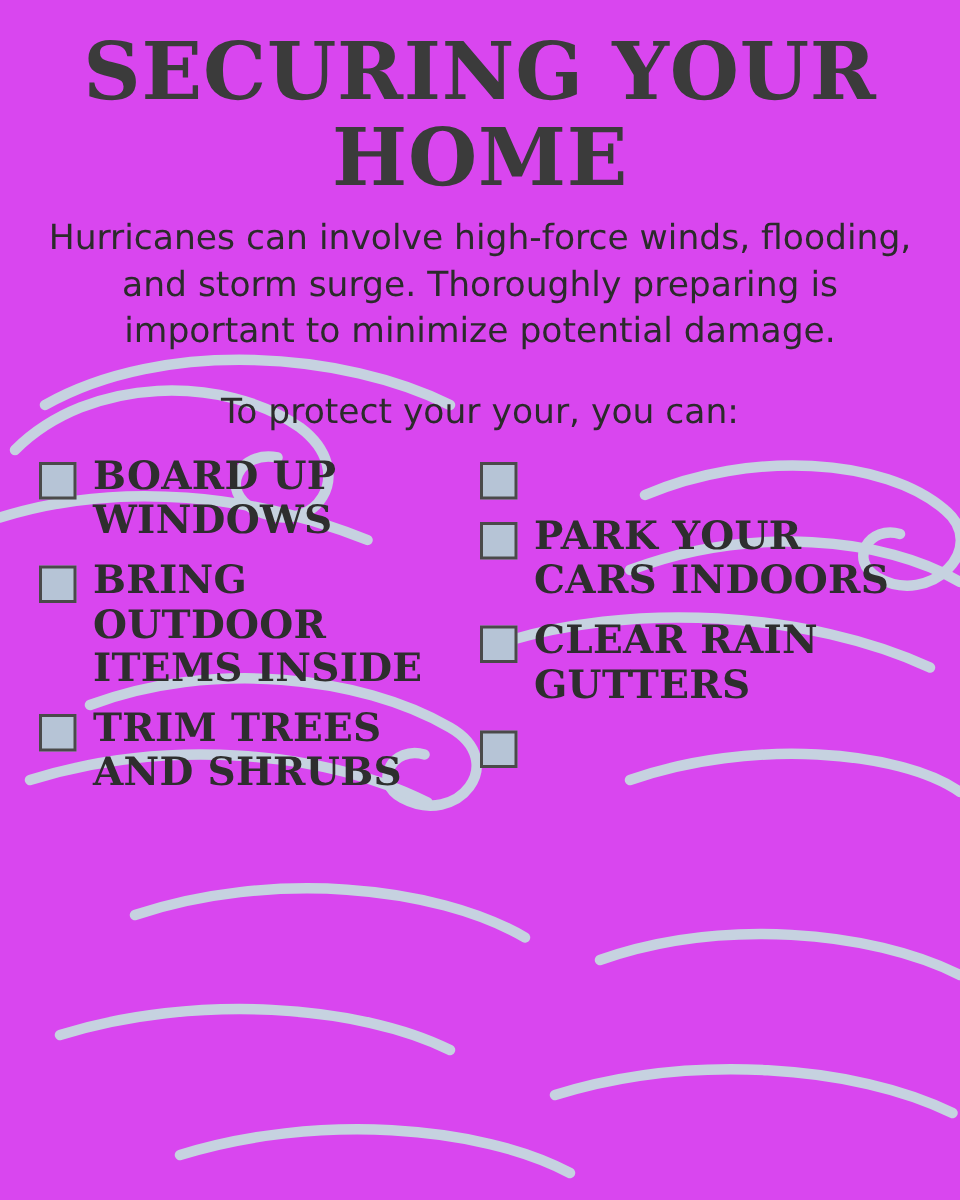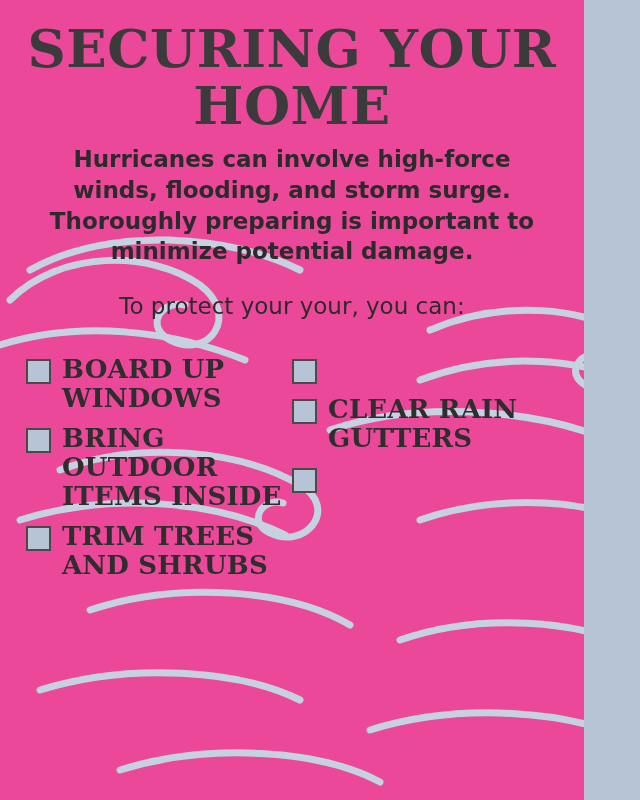--- a/index.html
+++ b/index.html
@@ -8,23 +8,23 @@
   }
   body {
     width: 640px;
     height: 800px;
     background: #b6c4d6;
     font-family: "Liberation Sans", sans-serif;
     overflow: hidden;
   }
   .poster {
     position: relative;
-    width: 584px;
+    width: 640px;
     height: 800px;
-    background: #ec4899;
+    background: #d946ef;
     overflow: hidden;
   }
   
   .wind {
     position: absolute;
     left: 0;
     top: 0;
     width: 640px;
     height: 800px;
     pointer-events: none;
@@ -46,39 +46,38 @@
     margin: 2px 0 10px 0;
     text-transform: uppercase;
   }
   .intro {
     font-family: "DejaVu Sans", sans-serif;
     color: #2b2b2b;
     font-size: 23px;
     line-height: 1.33;
     text-align: center;
     margin: 8px 16px 0 16px;
-    font-weight: 700;
+    font-weight: 400;
   }
   .subhead {
     font-family: "DejaVu Sans", sans-serif;
     color: #2b2b2b;
     font-size: 23px;
     text-align: center;
     margin: 26px 0 12px 0;
     font-weight: 500;
   }
   .columns {
     display: flex;
     justify-content: space-between;
     padding: 4px 12px 0 12px;
     box-sizing: border-box;
   }
   .col {
     width: 300px;
-    margin-top: 20px;
   }
   .check-item {
     display: flex;
     align-items: flex-start;
     margin-bottom: 11px;
   }
   .checkbox {
     width: 25px;
     height: 25px;
     min-width: 25px;
@@ -151,20 +150,24 @@
 
 
       </div>
 
       <div class="col">
 
         <div class="check-item">
           <span class="checkbox"></span>
         </div>
 
+        <div class="check-item">
+          <span class="checkbox"></span>
+          <span class="check-label">PARK YOUR CARS INDOORS</span>
+        </div>
 
         <div class="check-item">
           <span class="checkbox"></span>
           <span class="check-label">CLEAR RAIN GUTTERS</span>
         </div>
 
         <div class="check-item">
           <span class="checkbox"></span>
         </div>
 

